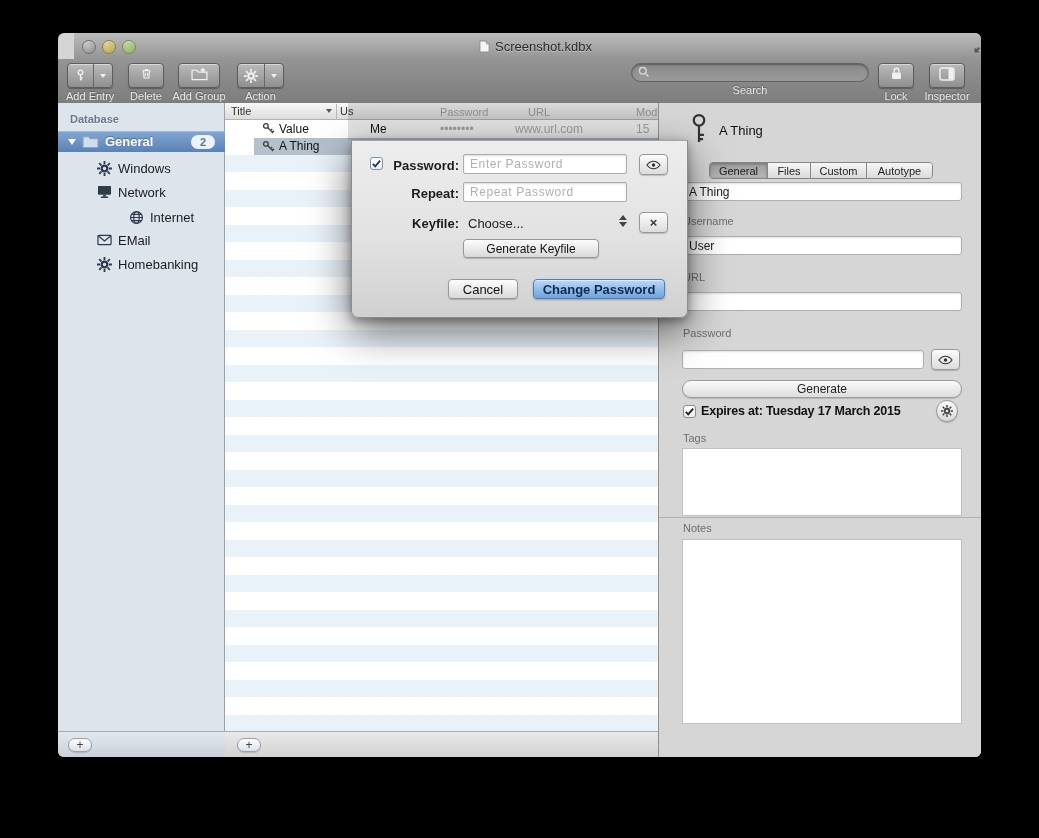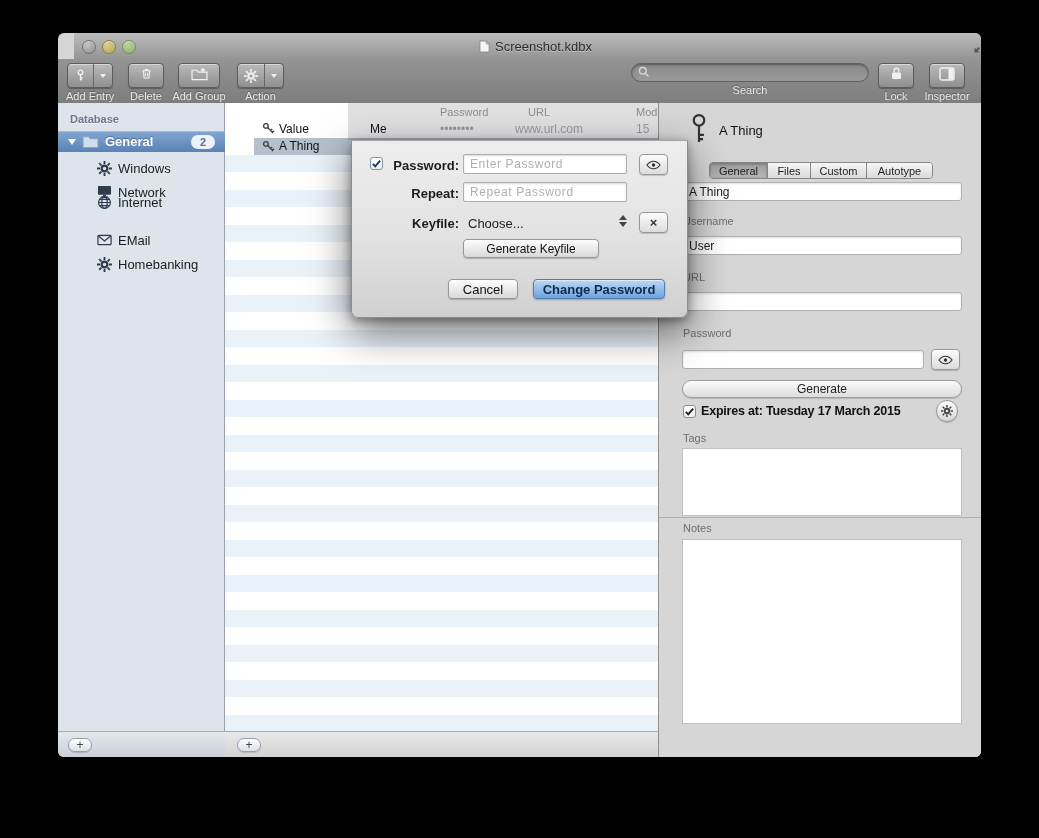--- a/index.html
+++ b/index.html
@@ -273,21 +273,21 @@
     <div class="sb-item" style="top:77px;">
       <span class="ic">
         <svg width="15" height="14" viewBox="0 0 16 15" fill="#2d3b4d">
             <rect x="1" y="1" width="14" height="9.5" rx="1"></rect>
             <rect x="6.5" y="10.5" width="3" height="1.9"></rect>
             <rect x="4" y="12.4" width="8" height="1.5" rx=".7"></rect>
           </svg>
       </span>
       <span class="lb">Network</span>
     </div>
-    <div class="sb-item" style="top:87px;">
+    <div class="sb-item" style="top:102px;margin-left:32px;">
       <span class="ic">
         <svg width="15" height="15" viewBox="0 0 16 16" fill="none" stroke="#2d3b4d" stroke-width="1.3">
             <circle cx="8" cy="8" r="6.3"></circle>
             <ellipse cx="8" cy="8" rx="2.9" ry="6.3"></ellipse>
             <path d="M1.7 8h12.6M2.7 4.6h10.6M2.7 11.4h10.6"></path>
           </svg>
       </span>
       <span class="lb">Internet</span>
     </div>
     <div class="sb-item" style="top:149px;">
@@ -309,20 +309,26 @@
             <rect x="1" y="1" width="14" height="10" rx="1"></rect>
             <path d="M1.5 1.8L8 7l6.5-5.2"></path>
           </svg>
       </span>
       <span class="lb">EMail</span>
     </div>
   </div>
 
   <div class="listpane">
     <div class="zebra"></div>
+    <div class="list-header">
+      <span class="lh-title">Title</span>
+      <span class="lh-sort"></span>
+      <span class="lh-div"></span>
+      <span class="lh-user">Us</span>
+    </div>
 
     <div class="lrow" style="top:17px;">
       <span class="keyic">
         <svg width="13" height="13" viewBox="0 0 14 14" fill="none" stroke="#3d3d3d" stroke-width="1.4">
             <circle cx="4.2" cy="4.2" r="2.5"></circle>
             <path d="M6 6l6 6M9.3 9.3l1.7-1.7M11.2 11.2l1.7-1.7"></path>
           </svg>
       </span>
       <span class="t">Value</span>
       <span class="u">Me</span>

